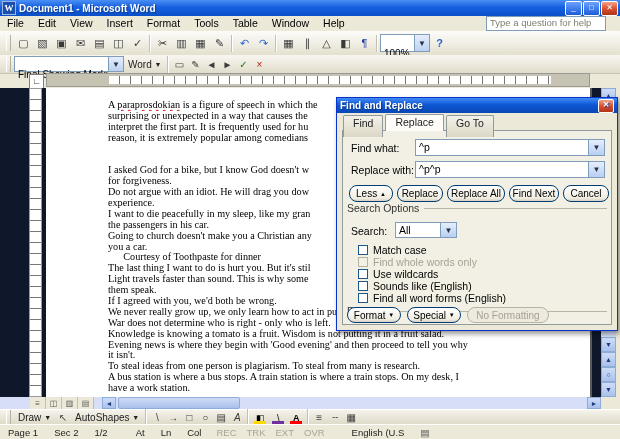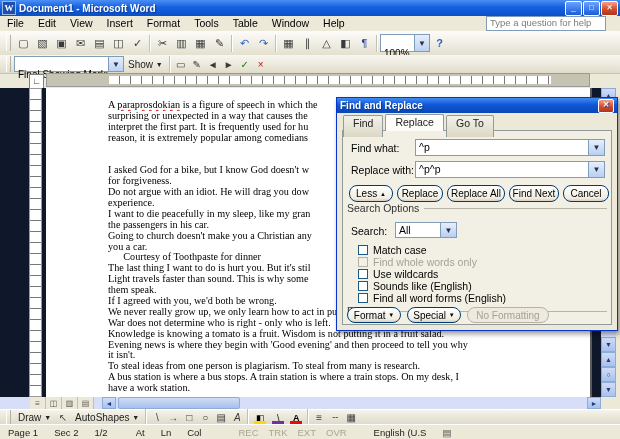--- a/index.html
+++ b/index.html
@@ -159,21 +159,21 @@
     <div class="tbtn" style="color:#2a62c8;font-weight:bold" data-name="help-icon">?</div>
   </div>
 
   <div class="toolbar2" data-name="reviewing-toolbar">
     <div class="grip" data-name="toolbar-grip"></div>
     <div class="combo" style="width:108px;height:14px" data-name="display-for-review-select">
       <span class="val" data-name="display-for-review-value">Final Showing Markup</span>
       <span class="arrow" data-name="chevron-down-icon">▼</span>
     </div>
     <div class="flatbtn" data-name="show-menu-button">
-      <span data-name="show-label">Show</span>&nbsp;<span style="font-size:7px" data-name="chevron-down-icon">▼</span>
+      <span data-name="show-label">Word</span>&nbsp;<span style="font-size:7px" data-name="chevron-down-icon">▼</span>
     </div>
     <div class="sep" data-name="toolbar-separator"></div>
     <div class="tbtn small" data-name="insert-comment-icon">▭</div>
     <div class="tbtn small" data-name="track-changes-icon">✎</div>
     <div class="tbtn small" data-name="previous-change-icon">◄</div>
     <div class="tbtn small" data-name="next-change-icon">►</div>
     <div class="tbtn small" style="color:#1a7a1a" data-name="accept-change-icon">✓</div>
     <div class="tbtn small" style="color:#b02018" data-name="reject-change-icon">×</div>
   </div>
 
@@ -275,21 +275,21 @@
     <div class="tbtn" data-name="shadow-style-icon">▦</div>
   </div>
 
   <div class="statusbar" data-name="status-bar">
     <span class="cell" data-name="status-page">Page 1</span>
     <span class="cell" data-name="status-section">Sec 2</span>
     <span class="cell" data-name="status-page-of">1/2</span>
     <span class="cell" style="margin-left:12px" data-name="status-at">At</span>
     <span class="cell" data-name="status-line">Ln</span>
     <span class="cell" data-name="status-column">Col</span>
-    <span class="flags" style="margin-left:24px" data-name="status-flags">
+    <span class="flags" style="margin-left:2px" data-name="status-flags">
         <div data-name="status-flag">REC</div>
         <div data-name="status-flag">TRK</div>
         <div data-name="status-flag">EXT</div>
         <div data-name="status-flag">OVR</div>
       </span>
     <span class="cell" style="margin-left:14px" data-name="status-language">English (U.S</span>
     <span class="cell" style="color:#555" data-name="spelling-status-icon">▤</span>
   </div>
 
   <div class="dialog" data-name="find-and-replace-dialog">

